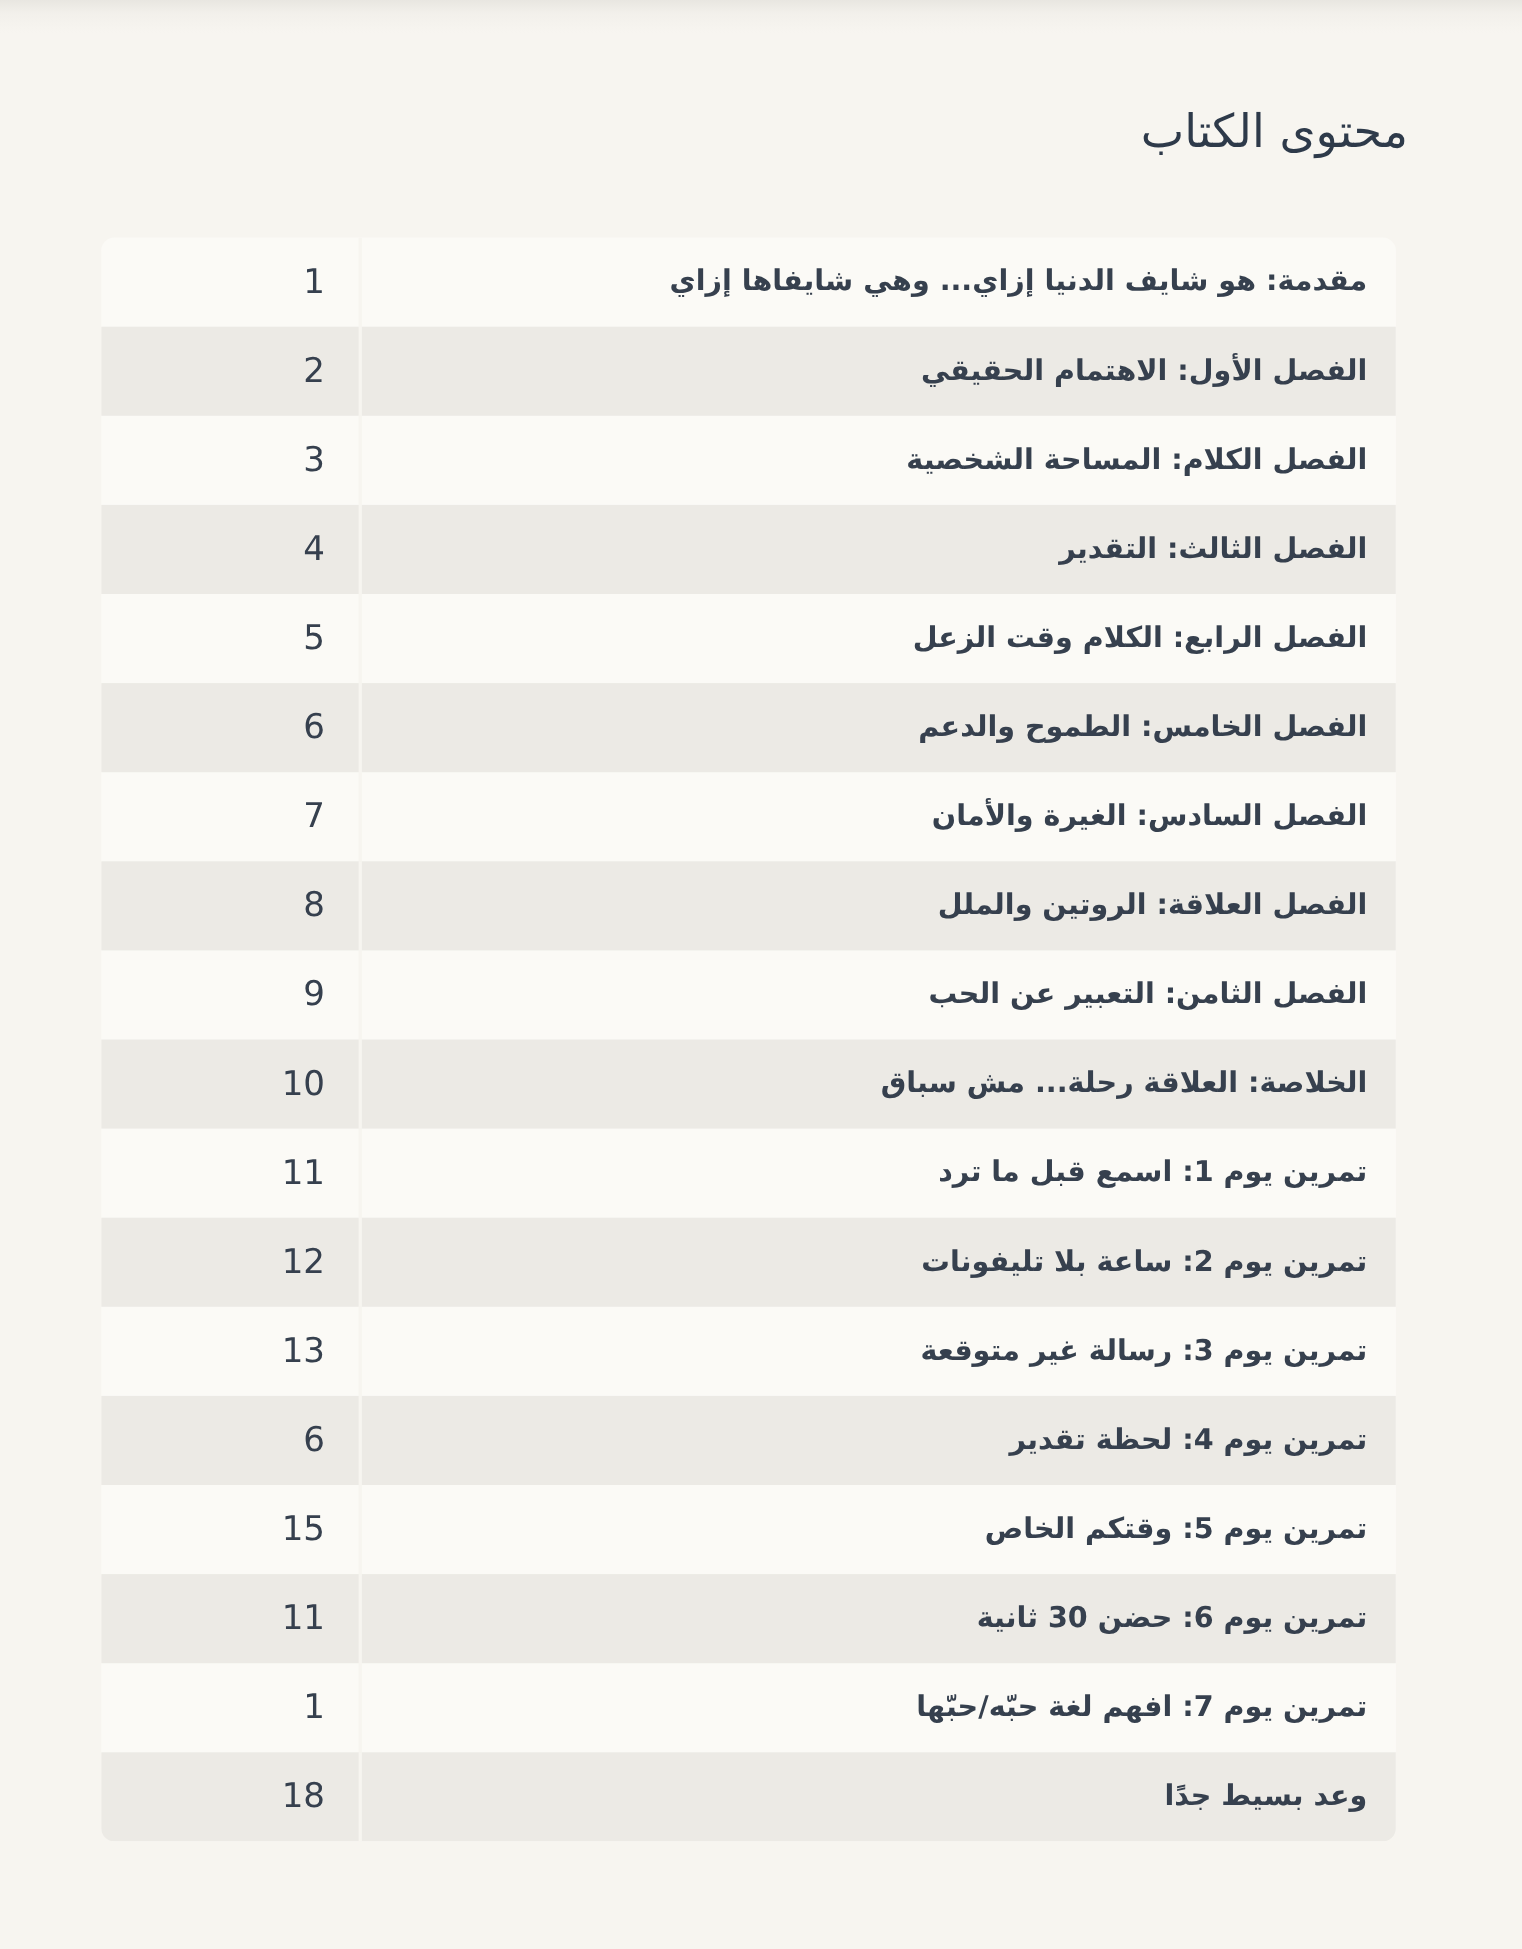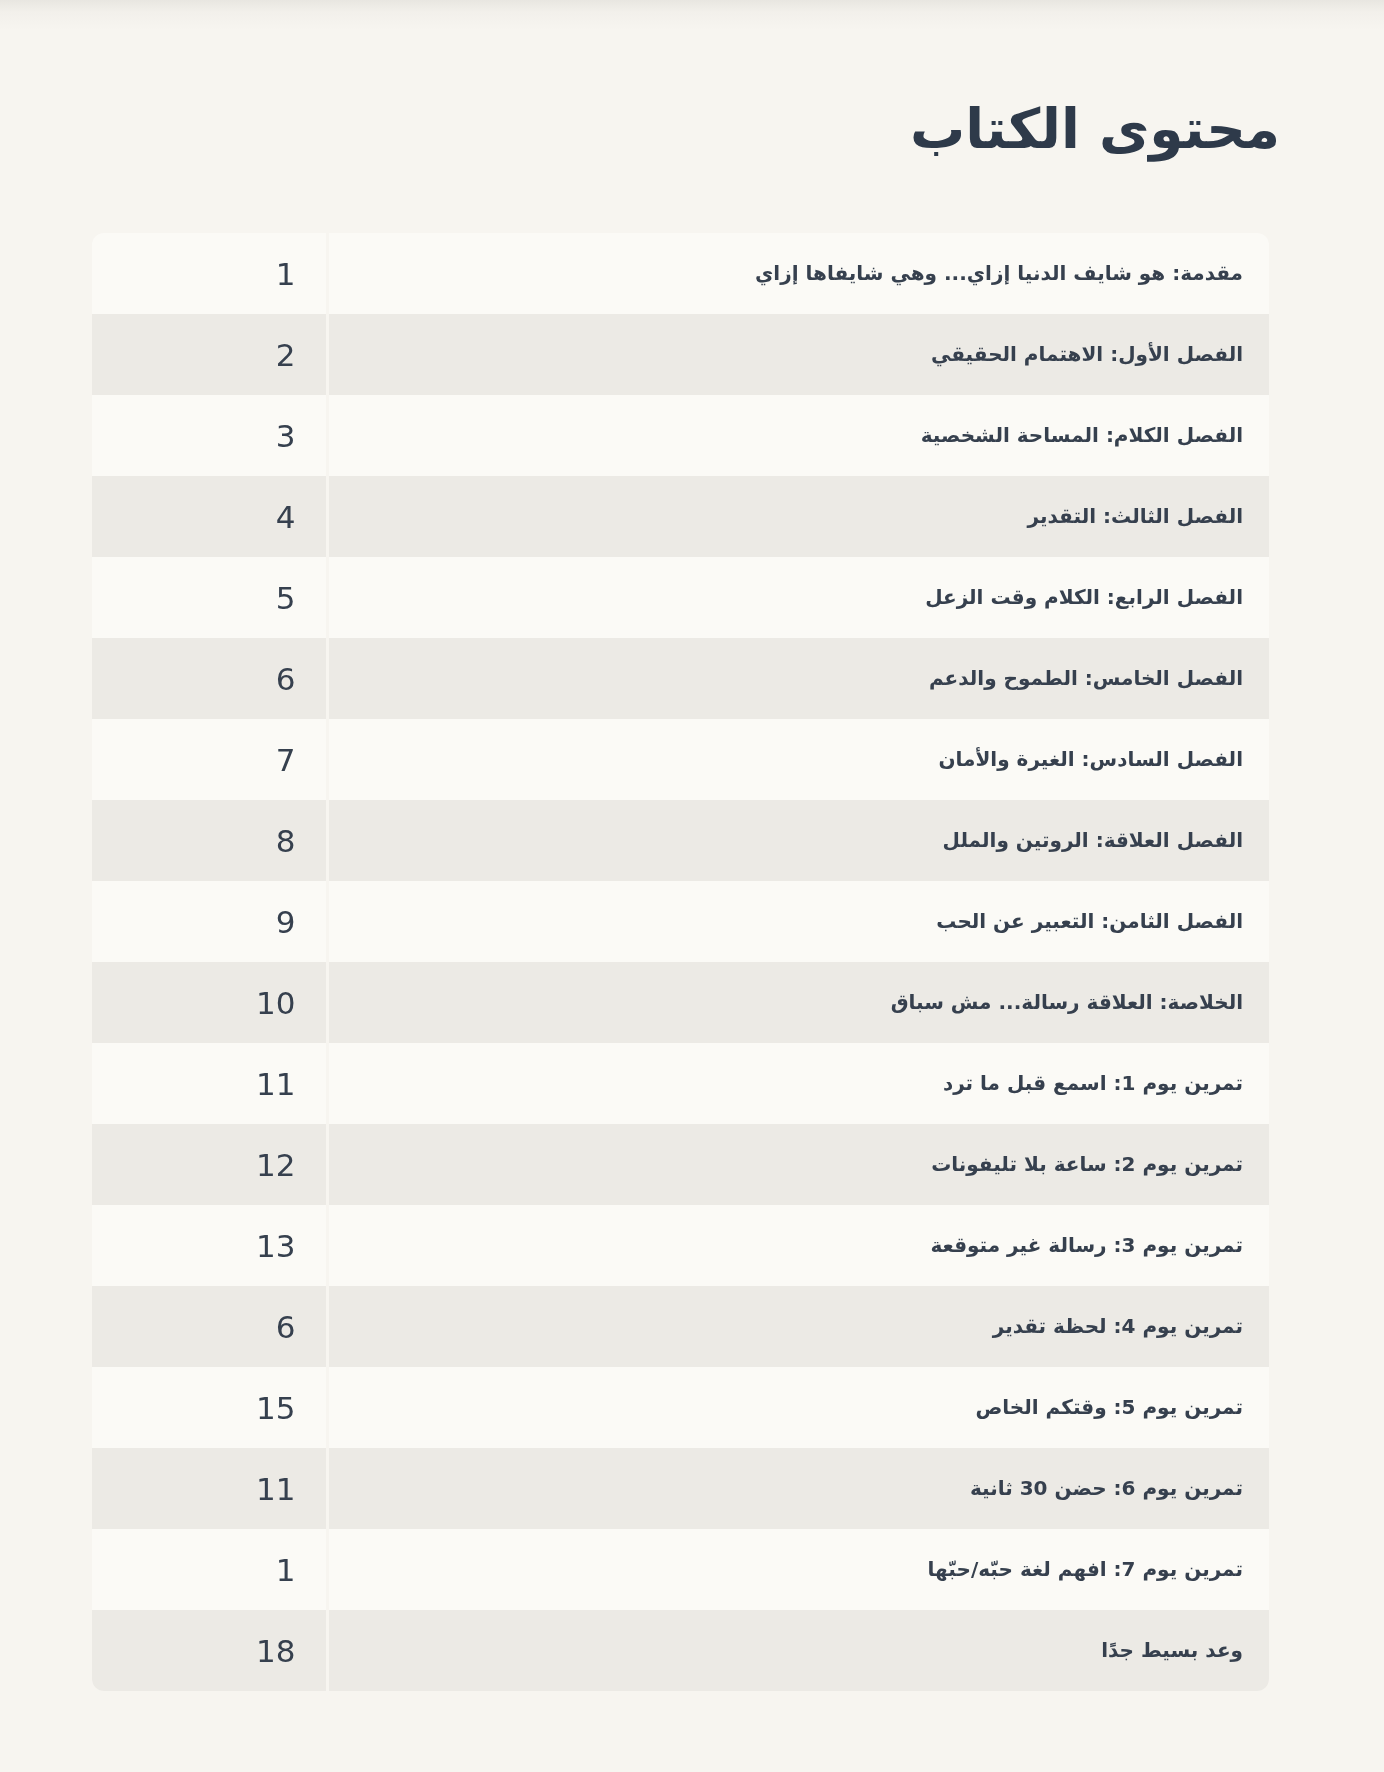--- a/index.html
+++ b/index.html
@@ -24,43 +24,43 @@
   .top-fade{
     position:absolute;
     top:0;left:0;right:0;
     height:30px;
     background:linear-gradient(180deg, rgba(220,218,212,0.55) 0%, rgba(220,218,212,0.18) 40%, rgba(220,218,212,0) 100%);
     pointer-events:none;
   }
   h1.page-title{
     margin:92px 104px 0 0;
     text-align:right;
-    font-size:55px;
+    font-size:42px;
     line-height:1.35;
-    font-weight:700;
+    font-weight:400;
     color:var(--title-text);
     letter-spacing:0;
   }
   .toc-card{
     margin:67px 115px 0 92px;
     background:var(--card-bg);
     border-radius:12px;
     overflow:hidden;
   }
   table.toc-table{
     width:100%;
     border-collapse:collapse;
     table-layout:fixed;
   }
   tr.toc-row{height:81px;}
   tr.toc-row:nth-child(even){background:var(--row-alt-bg);}
   td{vertical-align:middle;}
   td.toc-title-cell{
     padding:0 26px;
-    font-size:20px;
+    font-size:26px;
     font-weight:600;
     color:var(--text);
     text-align:right;
     line-height:1.35;
   }
   td.toc-page-cell{
     width:235px;
     padding:0 30px;
     font-size:31px;
     font-weight:400;
@@ -118,21 +118,21 @@
     <td class="toc-title-cell">الفصل العلاقة: الروتين والملل</td>
     <td class="toc-page-cell">8</td>
   </tr>
 
   <tr class="toc-row">
     <td class="toc-title-cell">الفصل الثامن: التعبير عن الحب</td>
     <td class="toc-page-cell">9</td>
   </tr>
 
   <tr class="toc-row">
-    <td class="toc-title-cell">الخلاصة: العلاقة رسالة... مش سباق</td>
+    <td class="toc-title-cell">الخلاصة: العلاقة رحلة... مش سباق</td>
     <td class="toc-page-cell">10</td>
   </tr>
 
   <tr class="toc-row">
     <td class="toc-title-cell">تمرين يوم 1: اسمع قبل ما ترد</td>
     <td class="toc-page-cell">11</td>
   </tr>
 
   <tr class="toc-row">
     <td class="toc-title-cell">تمرين يوم 2: ساعة بلا تليفونات</td>

